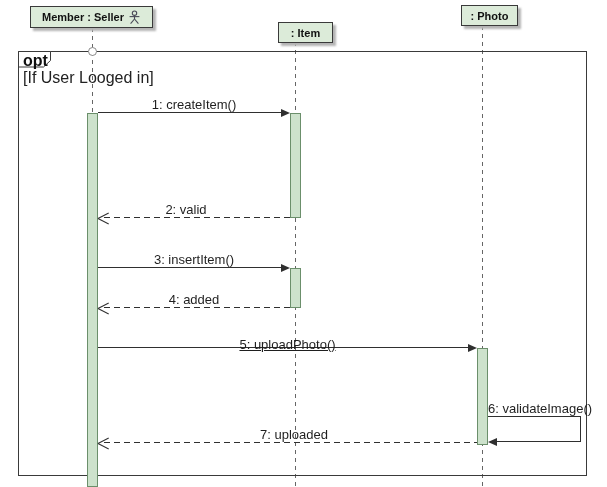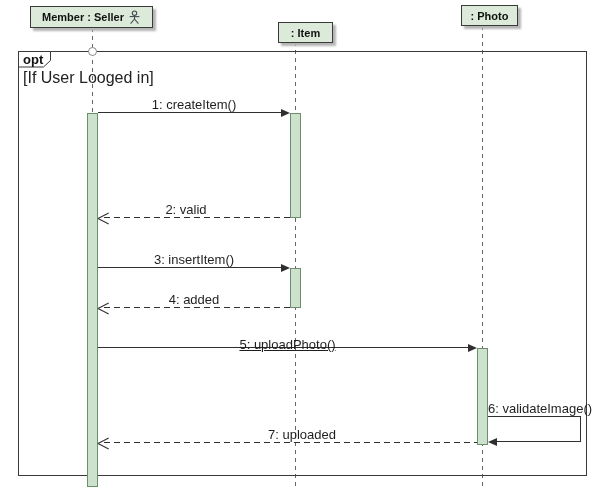--- a/index.html
+++ b/index.html
@@ -13,21 +13,21 @@
     background:repeating-linear-gradient(to bottom,var(--lifeline-color,#666) 0 4px,transparent 4px 8px);
   }
   
   .frame{
     position:absolute;left:18px;top:51px;width:569px;height:425px;
     border:1px solid var(--box-border,#3a3a3a);box-sizing:border-box;background:transparent;
   }
   .frame-tab{position:absolute;left:18px;top:51px;width:34px;height:17px;}
   .frame-tab svg{position:absolute;left:0;top:0;}
   .frame-tab .op{
-    position:absolute;left:5px;top:1px;font-size:13px;font-weight:bold;color:#111;
+    position:absolute;left:5px;top:1px;font-size:16px;font-weight:bold;color:#111;
   }
   .guard{position:absolute;left:23px;top:69px;font-size:16px;color:#222;}
   .anchor{
     position:absolute;left:88px;top:47px;width:7px;height:7px;border-radius:50%;
     border:1px solid #8a8a8a;background:#fff;
   }
   
   .head{
     position:absolute;box-sizing:border-box;height:22px;
     background:var(--header-fill,#dcebd9);border:1px solid var(--box-border,#3a3a3a);
@@ -121,21 +121,21 @@
 
   <div>
     <span class="mlabel" style="left:488px;top:402px;width:94px;">6: validateImage()</span>
     <div class="hline" style="left:488px;top:416px;width:93px;"></div>
     <div class="vline" style="left:580px;top:416px;height:26px;"></div>
     <div class="hline" style="left:495px;top:441px;width:86px;"></div>
     <div class="arr-fill-l" style="left:488px;top:438px;"></div>
   </div>
 
   <div>
-    <span class="mlabel" style="left:98px;top:428px;width:348px;padding-left:30px;">7: uploaded</span>
+    <span class="mlabel" style="left:90px;top:428px;width:348px;padding-left:30px;">7: uploaded</span>
     <div class="hdash" style="left:104px;top:442px;width:373px;"></div>
     <div class="arr-open-l" style="left:98px;top:436px;"></div>
   </div>
 
   <div class="head" style="left:30px;top:6px;width:123px;">
     <span>Member : Seller</span>
     <svg width="13" height="15" viewBox="0 0 13 15">
       <g fill="none" stroke="#4a4a58" stroke-width="1.1">
         <circle cx="6.5" cy="3.2" r="2.2"></circle>
         <line x1="6.5" y1="5.4" x2="6.5" y2="9"></line>

